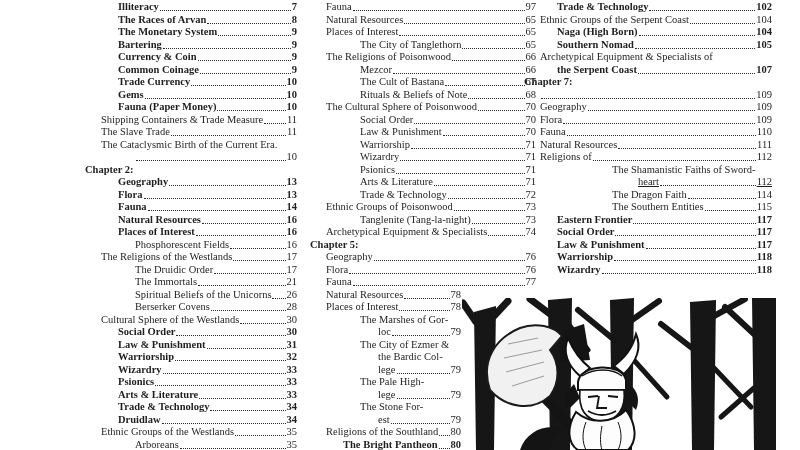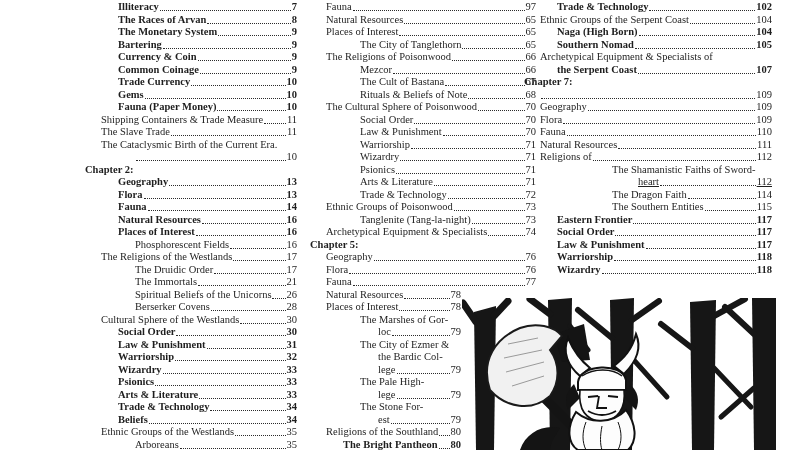--- a/index.html
+++ b/index.html
@@ -194,21 +194,21 @@
       <span class="label">Arts &amp; Literature</span>
       <span class="leader"></span>
       <span class="page">33</span>
     </div>
     <div class="line i2">
       <span class="label">Trade &amp; Technology</span>
       <span class="leader"></span>
       <span class="page">34</span>
     </div>
     <div class="line i2">
-      <span class="label">Beliefs</span>
+      <span class="label">Druidlaw</span>
       <span class="leader"></span>
       <span class="page">34</span>
     </div>
     <div class="line i1">
       <span class="label">Ethnic Groups of the Westlands</span>
       <span class="leader"></span>
       <span class="page">35</span>
     </div>
     <div class="line i3">
       <span class="label">Arboreans</span>

